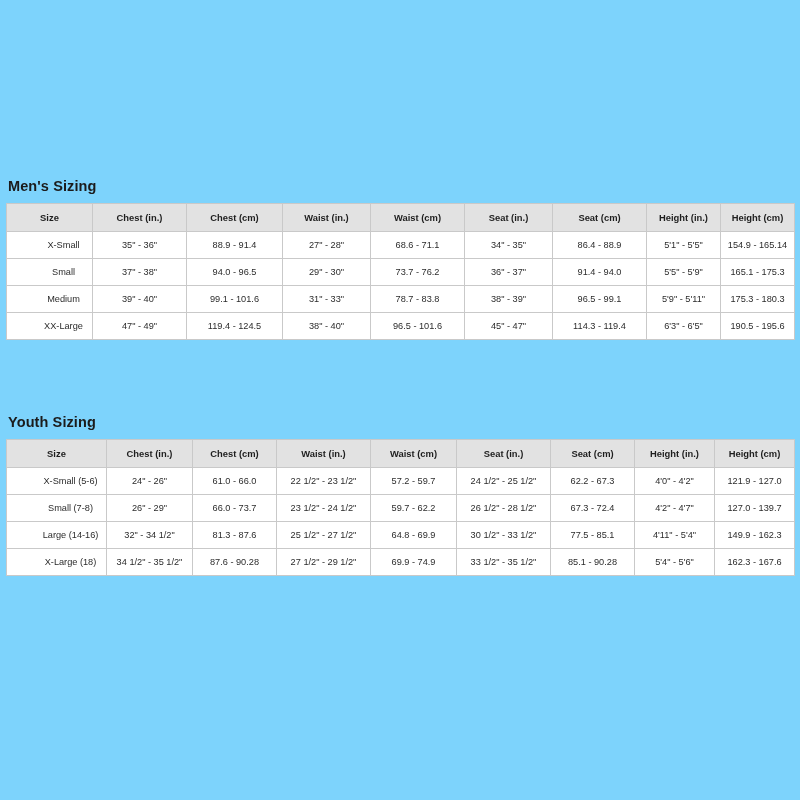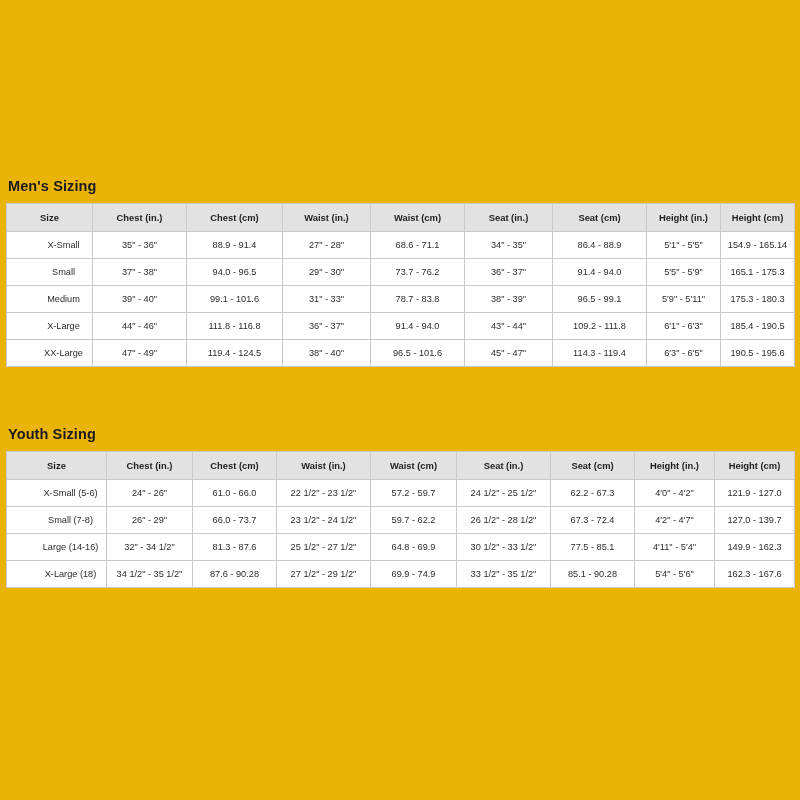--- a/index.html
+++ b/index.html
@@ -11,30 +11,30 @@
     height: 800px;
     background: #ffffff;
     font-family: "Liberation Sans", sans-serif;
     color: #222222;
     overflow: hidden;
   }
   .page {
     position: relative;
     width: 800px;
     height: 800px;
-    background: #eab308;
+    background: #7dd3fc;
     box-sizing: border-box;
   }
   .section {
     position: absolute;
     left: 6px;
     width: 788px;
   }
   .section-men { top: 178px; }
-  .section-youth { top: 426px; }
+  .section-youth { top: 414px; }
 
   .section-title {
     font-size: 14.5px;
     font-weight: bold;
     color: #1b1b1b;
     letter-spacing: 0.1px;
     margin: 0 0 9px 2px;
   }
 
   table.size-table {
@@ -153,31 +153,20 @@
           <td>39" - 40"</td>
           <td>99.1 - 101.6</td>
           <td>31" - 33"</td>
           <td>78.7 - 83.8</td>
           <td>38" - 39"</td>
           <td>96.5 - 99.1</td>
           <td>5'9" - 5'11"</td>
           <td>175.3 - 180.3</td>
         </tr>
         <tr>
-          <td class="size-col">X-Large</td>
-          <td>44" - 46"</td>
-          <td>111.8 - 116.8</td>
-          <td>36" - 37"</td>
-          <td>91.4 - 94.0</td>
-          <td>43" - 44"</td>
-          <td>109.2 - 111.8</td>
-          <td>6'1" - 6'3"</td>
-          <td>185.4 - 190.5</td>
-        </tr>
-        <tr>
           <td class="size-col">XX-Large</td>
           <td>47" - 49"</td>
           <td>119.4 - 124.5</td>
           <td>38" - 40"</td>
           <td>96.5 - 101.6</td>
           <td>45" - 47"</td>
           <td>114.3 - 119.4</td>
           <td>6'3" - 6'5"</td>
           <td>190.5 - 195.6</td>
         </tr>

